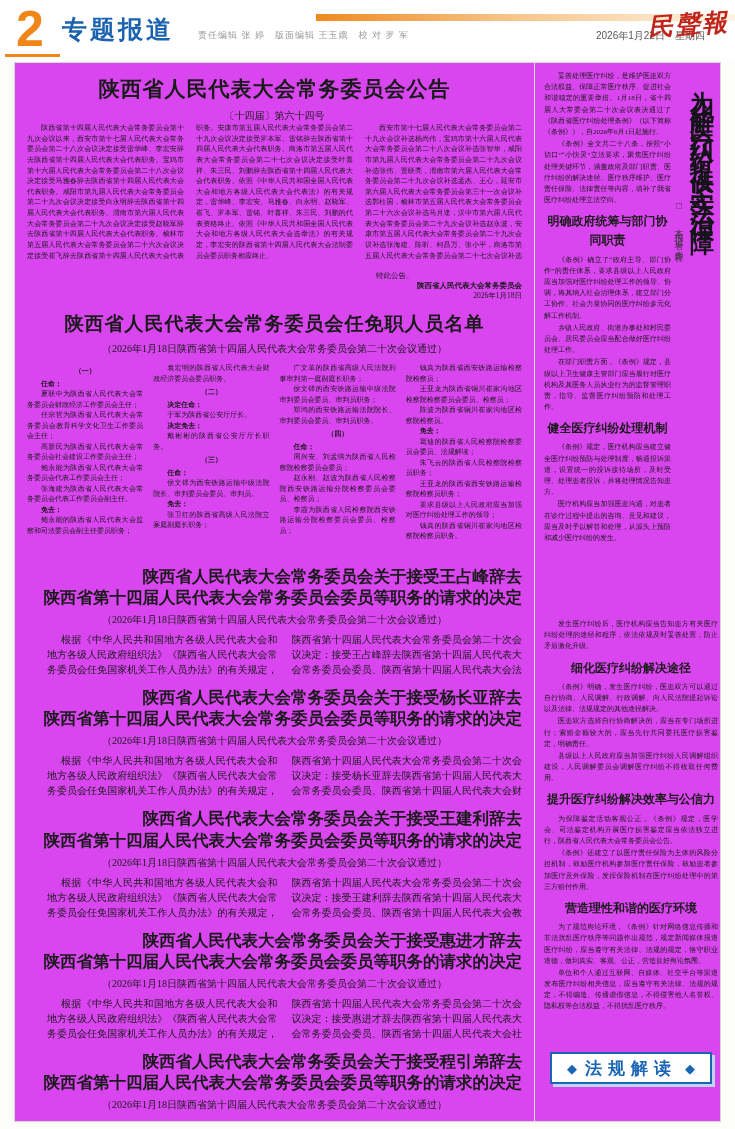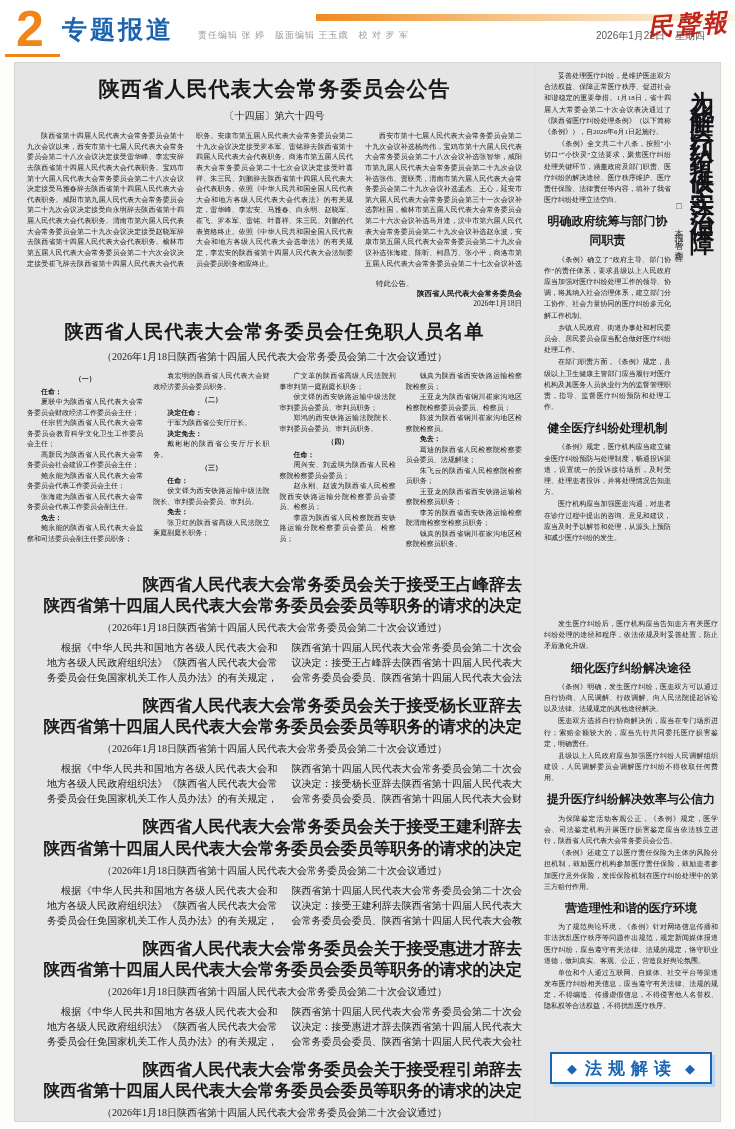--- a/index.html
+++ b/index.html
@@ -17,28 +17,28 @@
   .grad-bar{position:absolute;left:316px;top:14px;width:419px;height:7px;
     background:linear-gradient(90deg,#ef8a1f 0%,#f6c386 45%,#fdf4e4 100%);}
   .editors{position:absolute;left:150px;top:29px;font-size:9px;color:#9a9a9a;
     font-family:"Liberation Sans","DejaVu Sans",sans-serif;letter-spacing:1px;padding-left:48px;}
   .dateline{position:absolute;left:596px;top:29px;font-size:10px;color:#555;
     font-family:"Liberation Sans","DejaVu Sans",sans-serif;}
   .masthead{position:absolute;right:6px;top:8px;font-size:25px;color:#c0251c;font-weight:bold;
     font-style:italic;transform:rotate(-4deg);letter-spacing:2px;}
   
   .frame{position:absolute;left:14px;top:62px;width:707px;height:1060px;border:1px solid #d8d8d2;
-    box-sizing:border-box;background:#e5e5e5;}
+    box-sizing:border-box;background:#d946ef;}
   .left-col{position:absolute;left:0;top:0;width:520px;height:1058px;border-right:1px solid #ddd;
     box-sizing:border-box;padding:8px 12px 0 12px;overflow:hidden;}
   .right-col{position:absolute;left:521px;top:0;width:186px;height:1058px;box-sizing:border-box;
     padding:8px 4px 0 8px;overflow:hidden;}
   
   .a-title{text-align:center;font-size:21px;font-weight:bold;letter-spacing:1px;margin:4px 0 6px;}
-  .a-issue{text-align:center;font-size:10px;margin-bottom:8px;}
+  .a-issue{text-align:center;font-size:10px;margin-bottom:0;}
   .a-body{column-count:3;column-gap:12px;font-size:7px;line-height:1.52;text-align:justify;
     height:146px;overflow:hidden;}
   .a-body p{margin:0;text-indent:14px;}
   .a-sign{width:160px;margin:2px 0 0 auto;font-size:7.5px;}
   .a-signoff{text-indent:14px;}
   .a-signature{text-align:right;font-weight:bold;}
   .a-signdate{text-align:right;}
   
   .b-title{text-align:center;font-size:19px;font-weight:bold;margin:10px 0 5px;letter-spacing:1px;}
   .b-sub{text-align:center;font-size:10px;margin-bottom:7px;}
@@ -138,21 +138,21 @@
         <div class="b-item">周兴安、刘孟琪为陕西省人民检察院检察委员会委员；</div>
         <div class="b-item">赵永刚、赵波为陕西省人民检察院西安铁路运输分院检察委员会委员、检察员；</div>
         <div class="b-item">李霞为陕西省人民检察院西安铁路运输分院检察委员会委员、检察员；</div>
         <div class="b-item">钱真为陕西省西安铁路运输检察院检察员；</div>
         <div class="b-item">王亚龙为陕西省铜川崔家沟地区检察院检察委员会委员、检察员；</div>
         <div class="b-item">陈波为陕西省铜川崔家沟地区检察院检察员。</div>
         <div class="b-label">免去：</div>
         <div class="b-item">葛迪的陕西省人民检察院检察委员会委员、法规解读；</div>
         <div class="b-item">朱飞云的陕西省人民检察院检察员职务；</div>
         <div class="b-item">王亚龙的陕西省西安铁路运输检察院检察员职务；</div>
-        <div class="b-item">李芳的陕西省西安铁路运输检察院渭南检察室检察员职务；</div>
+        <div class="b-item">要求县级以上人民政府应当加强对医疗纠纷处理工作的领导；</div>
         <div class="b-item">钱真的陕西省铜川崔家沟地区检察院检察员职务。</div>
       </div>
     </div>
 
     <div class="d-block">
       <div class="d-t">陕西省人民代表大会常务委员会关于接受王占峰辞去</div>
       <div class="d-t">陕西省第十四届人民代表大会常务委员会委员等职务的请求的决定</div>
       <div class="d-sub">（2026年1月18日陕西省第十四届人民代表大会常务委员会第二十次会议通过）</div>
       <div class="d-body">
         <p>根据《中华人民共和国地方各级人民代表大会和地方各级人民政府组织法》《陕西省人民代表大会常务委员会任免国家机关工作人员办法》的有关规定，陕西省第十四届人民代表大会常务委员会第二十次会议决定：接受王占峰辞去陕西省第十四届人民代表大会常务委员会委员、陕西省第十四届人民代表大会法制委员会主任委员职务的请求，报陕西省人民代表大会备案；同时接受王占峰辞去陕西省第十四届人民代表大会常务委员会法制工作委员会主任职务的请求。</p>

